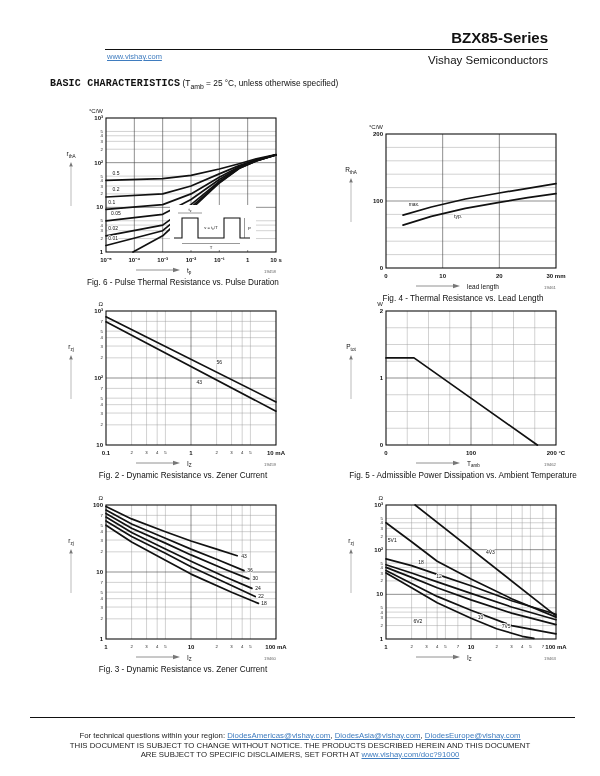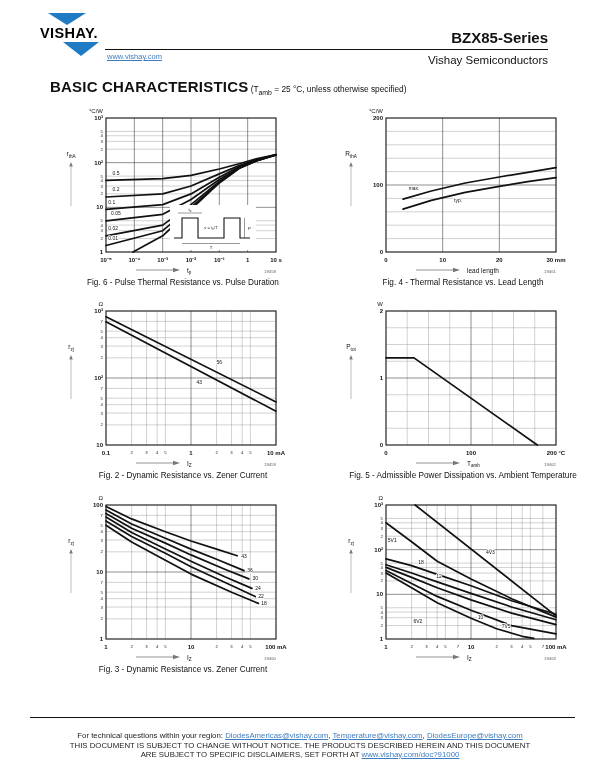--- a/index.html
+++ b/index.html
@@ -9,46 +9,41 @@
   .logo{position:absolute;left:40px;top:13px;width:90px;}
   .tri{width:0;height:0;}
   .tri-top{margin-left:8px;border-left:19px solid transparent;border-right:19px solid transparent;border-top:12px solid #1e7bc4;}
   .logo-text{font-weight:bold;font-size:14.5px;letter-spacing:.4px;margin-top:0px;color:#000;}
   .tri-bot{margin-left:23px;margin-top:1px;border-left:18px solid transparent;border-right:18px solid transparent;border-top:14px solid #1e7bc4;}
   .hdr-series{position:absolute;right:52px;top:29px;font-size:15px;font-weight:bold;}
   .hdr-rule{position:absolute;left:105px;right:52px;top:49px;border-top:1.6px solid #111;}
   .hdr-web{position:absolute;left:107px;top:52px;font-size:7.5px;}
   .hdr-div{position:absolute;right:52px;top:54px;font-size:11.5px;}
   .section{position:absolute;left:50px;top:78px;font-size:8.3px;}
-  .section b{font-size:15px;letter-spacing:.2px;}
+  .section b{font-size:10px;letter-spacing:.2px;font-family:Liberation Mono, monospace;}
   
   .fig{position:absolute;width:250px;}
   .fig svg{display:block;}
   .caption{font-size:8.2px;text-align:center;margin-top:2px;color:#111;}
-  #fig1{left:58px;top:104px;}  #fig4{left:338px;top:104px;}
+  #fig1{left:58px;top:104px;}  #fig4{left:338px;top:120px;}
   #fig2{left:58px;top:297px;}  #fig5{left:338px;top:297px;}
   #fig3{left:58px;top:491px;}  #fig6{left:338px;top:491px;}
   
   .f-rule{position:absolute;left:30px;right:25px;top:717px;border-top:1.5px solid #111;}
   .f-row{position:absolute;left:30px;right:25px;top:721px;display:flex;justify-content:space-between;font-size:7.8px;}
   .f-page{font-weight:bold;font-size:8.2px;}
   .f-center{position:absolute;left:0;width:100%;text-align:center;font-size:7.8px;color:#222;}
   .f-contact{top:731px;} .f-legal1{top:741px;} .f-legal2{top:750px;}
   a,.lnk{color:#3f7cbf;text-decoration:underline;cursor:pointer;}
 </style>
 </head>
 <body>
 
 <div id="page">
 
-  <div class="logo">
-    <div class="tri tri-top"></div>
-    <div class="logo-text">VISHAY.</div>
-    <div class="tri tri-bot"></div>
-  </div>
   <div class="hdr-series">BZX85-Series</div>
   <div class="hdr-rule"></div>
   <span class="hdr-web lnk">www.vishay.com</span>
   <div class="hdr-div">Vishay Semiconductors</div>
 
   <div class="section"><b>BASIC CHARACTERISTICS</b><span> (T</span><sub>amb</sub><span> = 25 °C, unless otherwise specified)</span></div>
 
   <div class="fig" id="fig1">
     <svg width="250" height="172">
         <g>
@@ -419,20 +414,20 @@
           <line x1="78" y1="166" x2="117" y2="166" stroke="#777" stroke-width="0.8"></line>
           <polygon points="122,166 115,163.8 115,168.2" fill="#777"></polygon>
           <text x="129" y="168.5" font-size="6.5" text-anchor="start" fill="#111"><tspan>I</tspan><tspan dy="1.6" font-size="4.6">Z</tspan></text>
           <text x="218" y="168.5" font-size="4.3" text-anchor="end" fill="#666">19463</text>
         </g>
       </svg>
   </div>
 
   <div class="f-rule"></div>
   <div class="f-center f-contact">
-    <span>For technical questions within your region: </span><span class="lnk">DiodesAmericas@vishay.com</span><span>, </span><span class="lnk">Temperature@vishay.com</span><span>, </span><span class="lnk">DiodesEurope@vishay.com</span>
+    <span>For technical questions within your region: </span><span class="lnk">DiodesAmericas@vishay.com</span><span>, </span><span class="lnk">DiodesAsia@vishay.com</span><span>, </span><span class="lnk">DiodesEurope@vishay.com</span>
   </div>
   <div class="f-center f-legal1">THIS DOCUMENT IS SUBJECT TO CHANGE WITHOUT NOTICE. THE PRODUCTS DESCRIBED HEREIN AND THIS DOCUMENT</div>
   <div class="f-center f-legal2">
     <span>ARE SUBJECT TO SPECIFIC DISCLAIMERS, SET FORTH AT </span><span class="lnk">www.vishay.com/doc?91000</span>
   </div>
 
 </div>
 
 </body></html>

